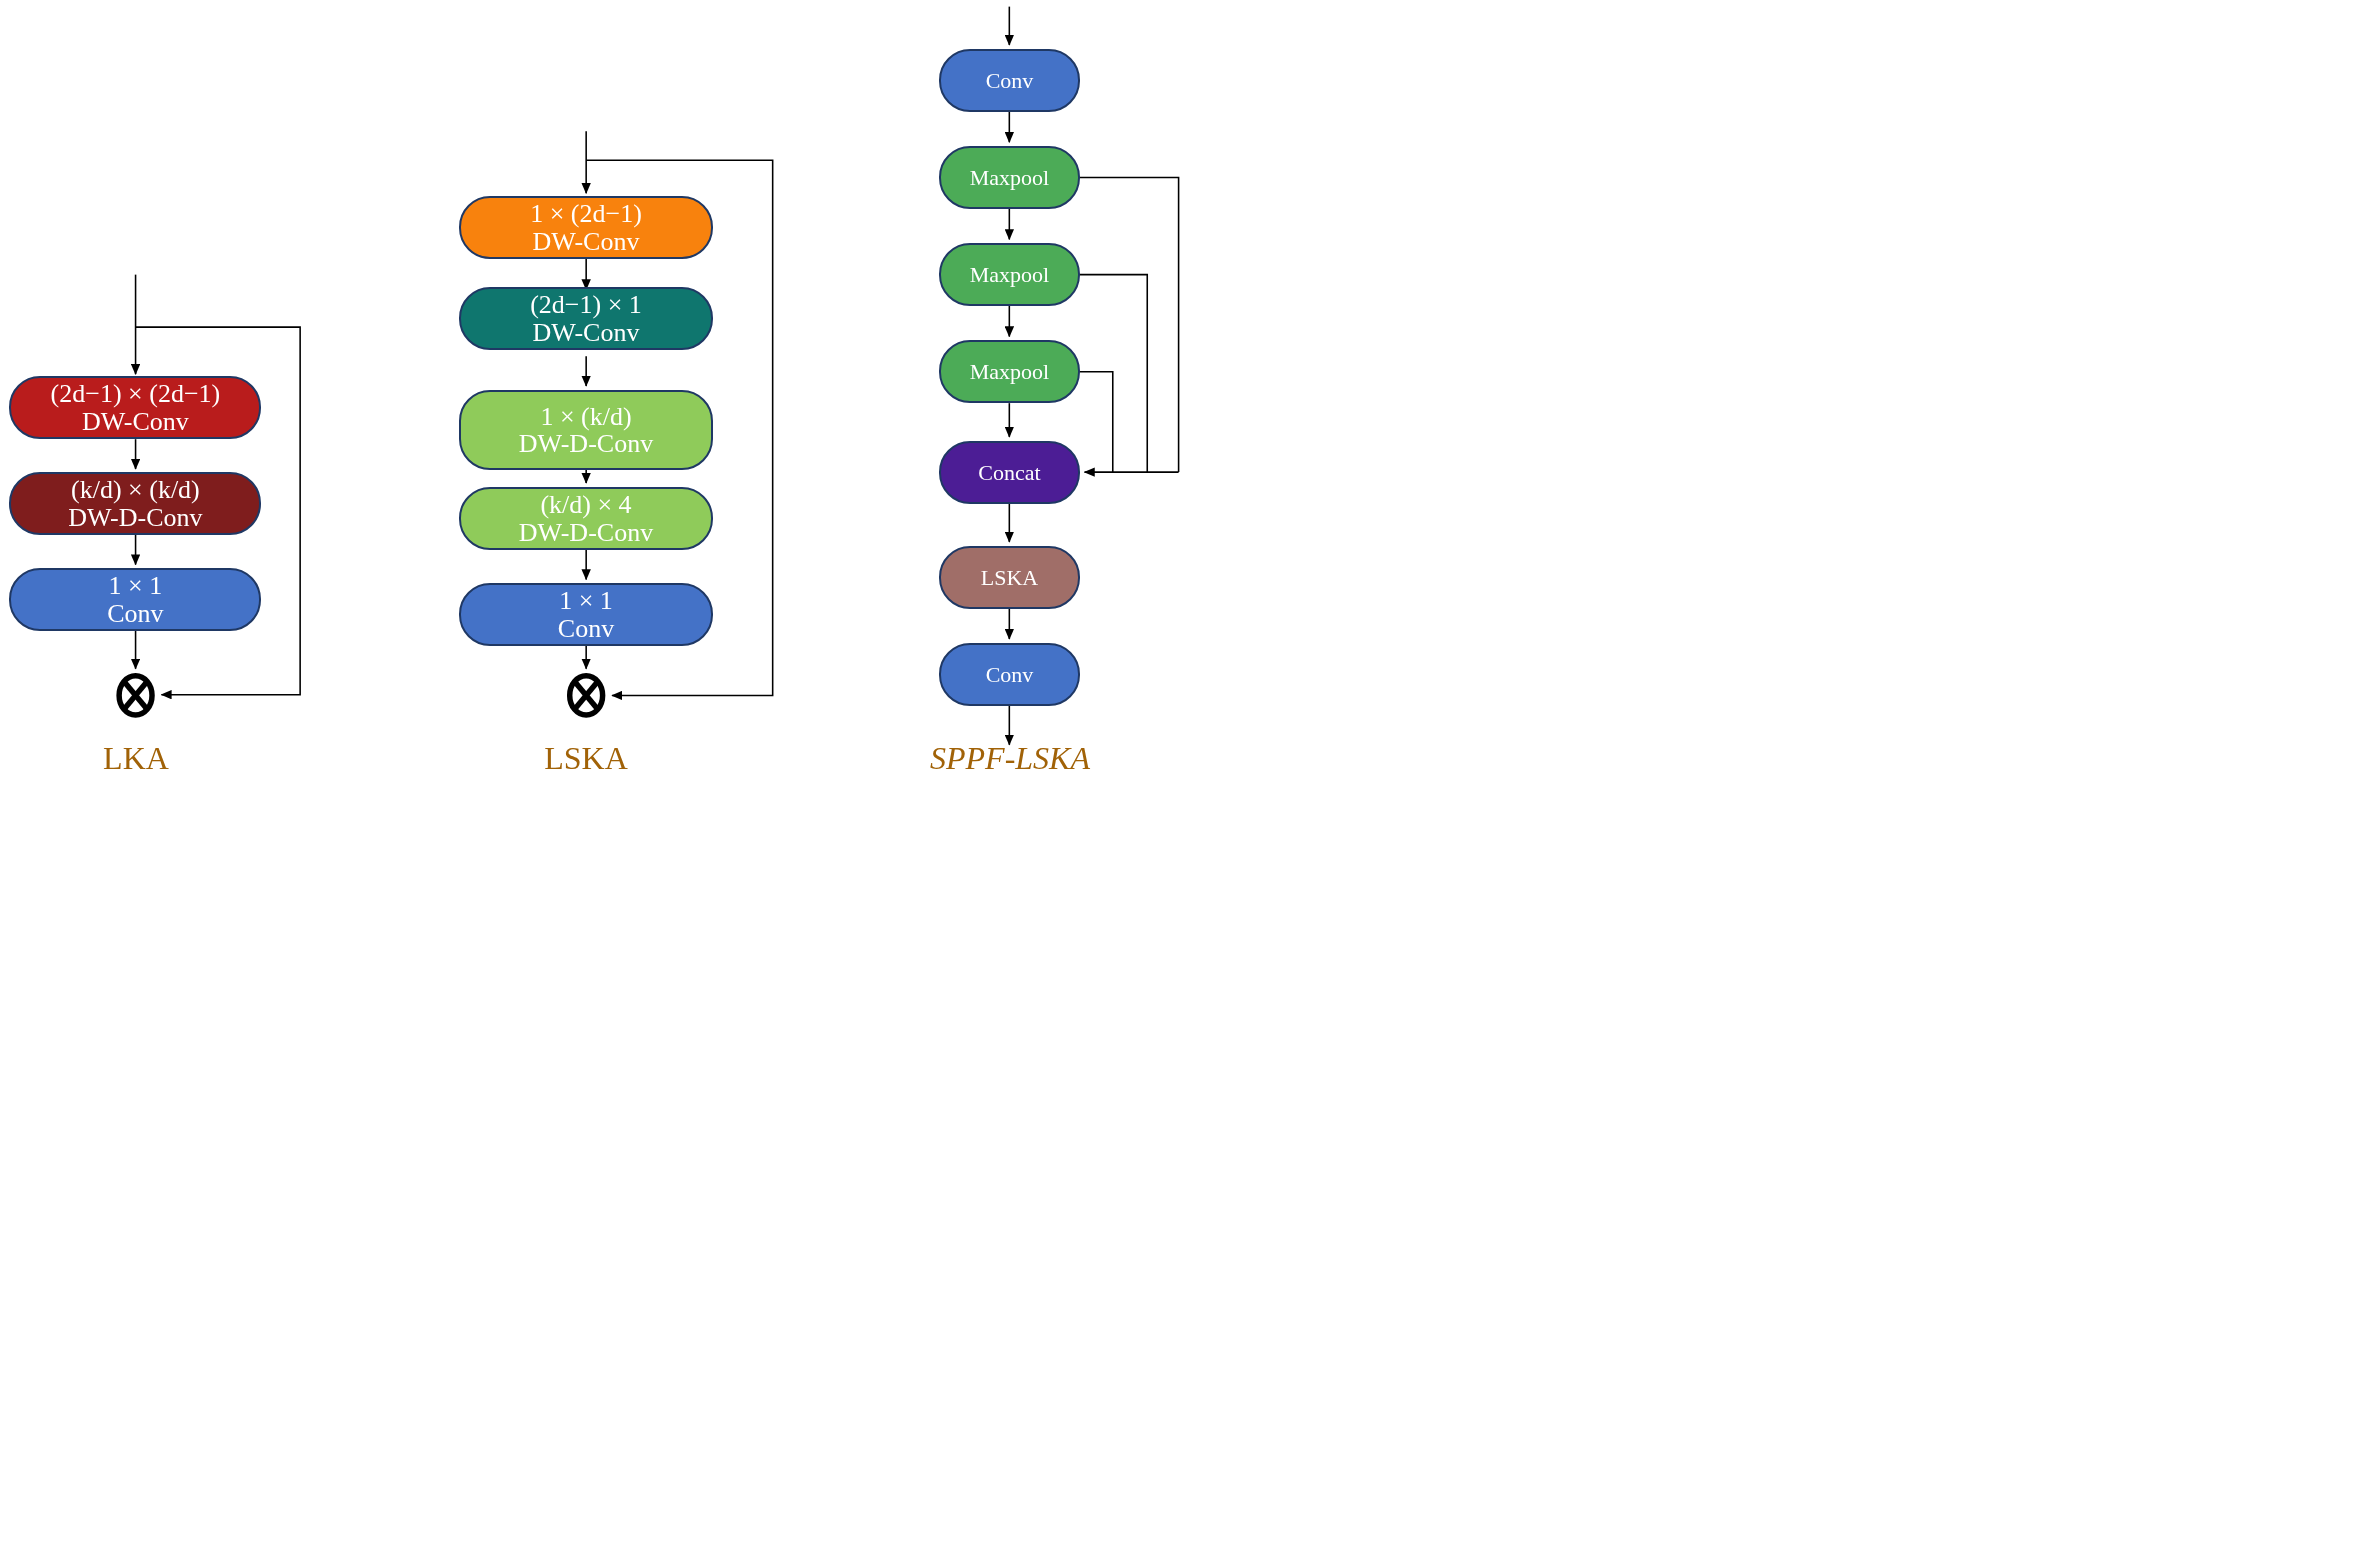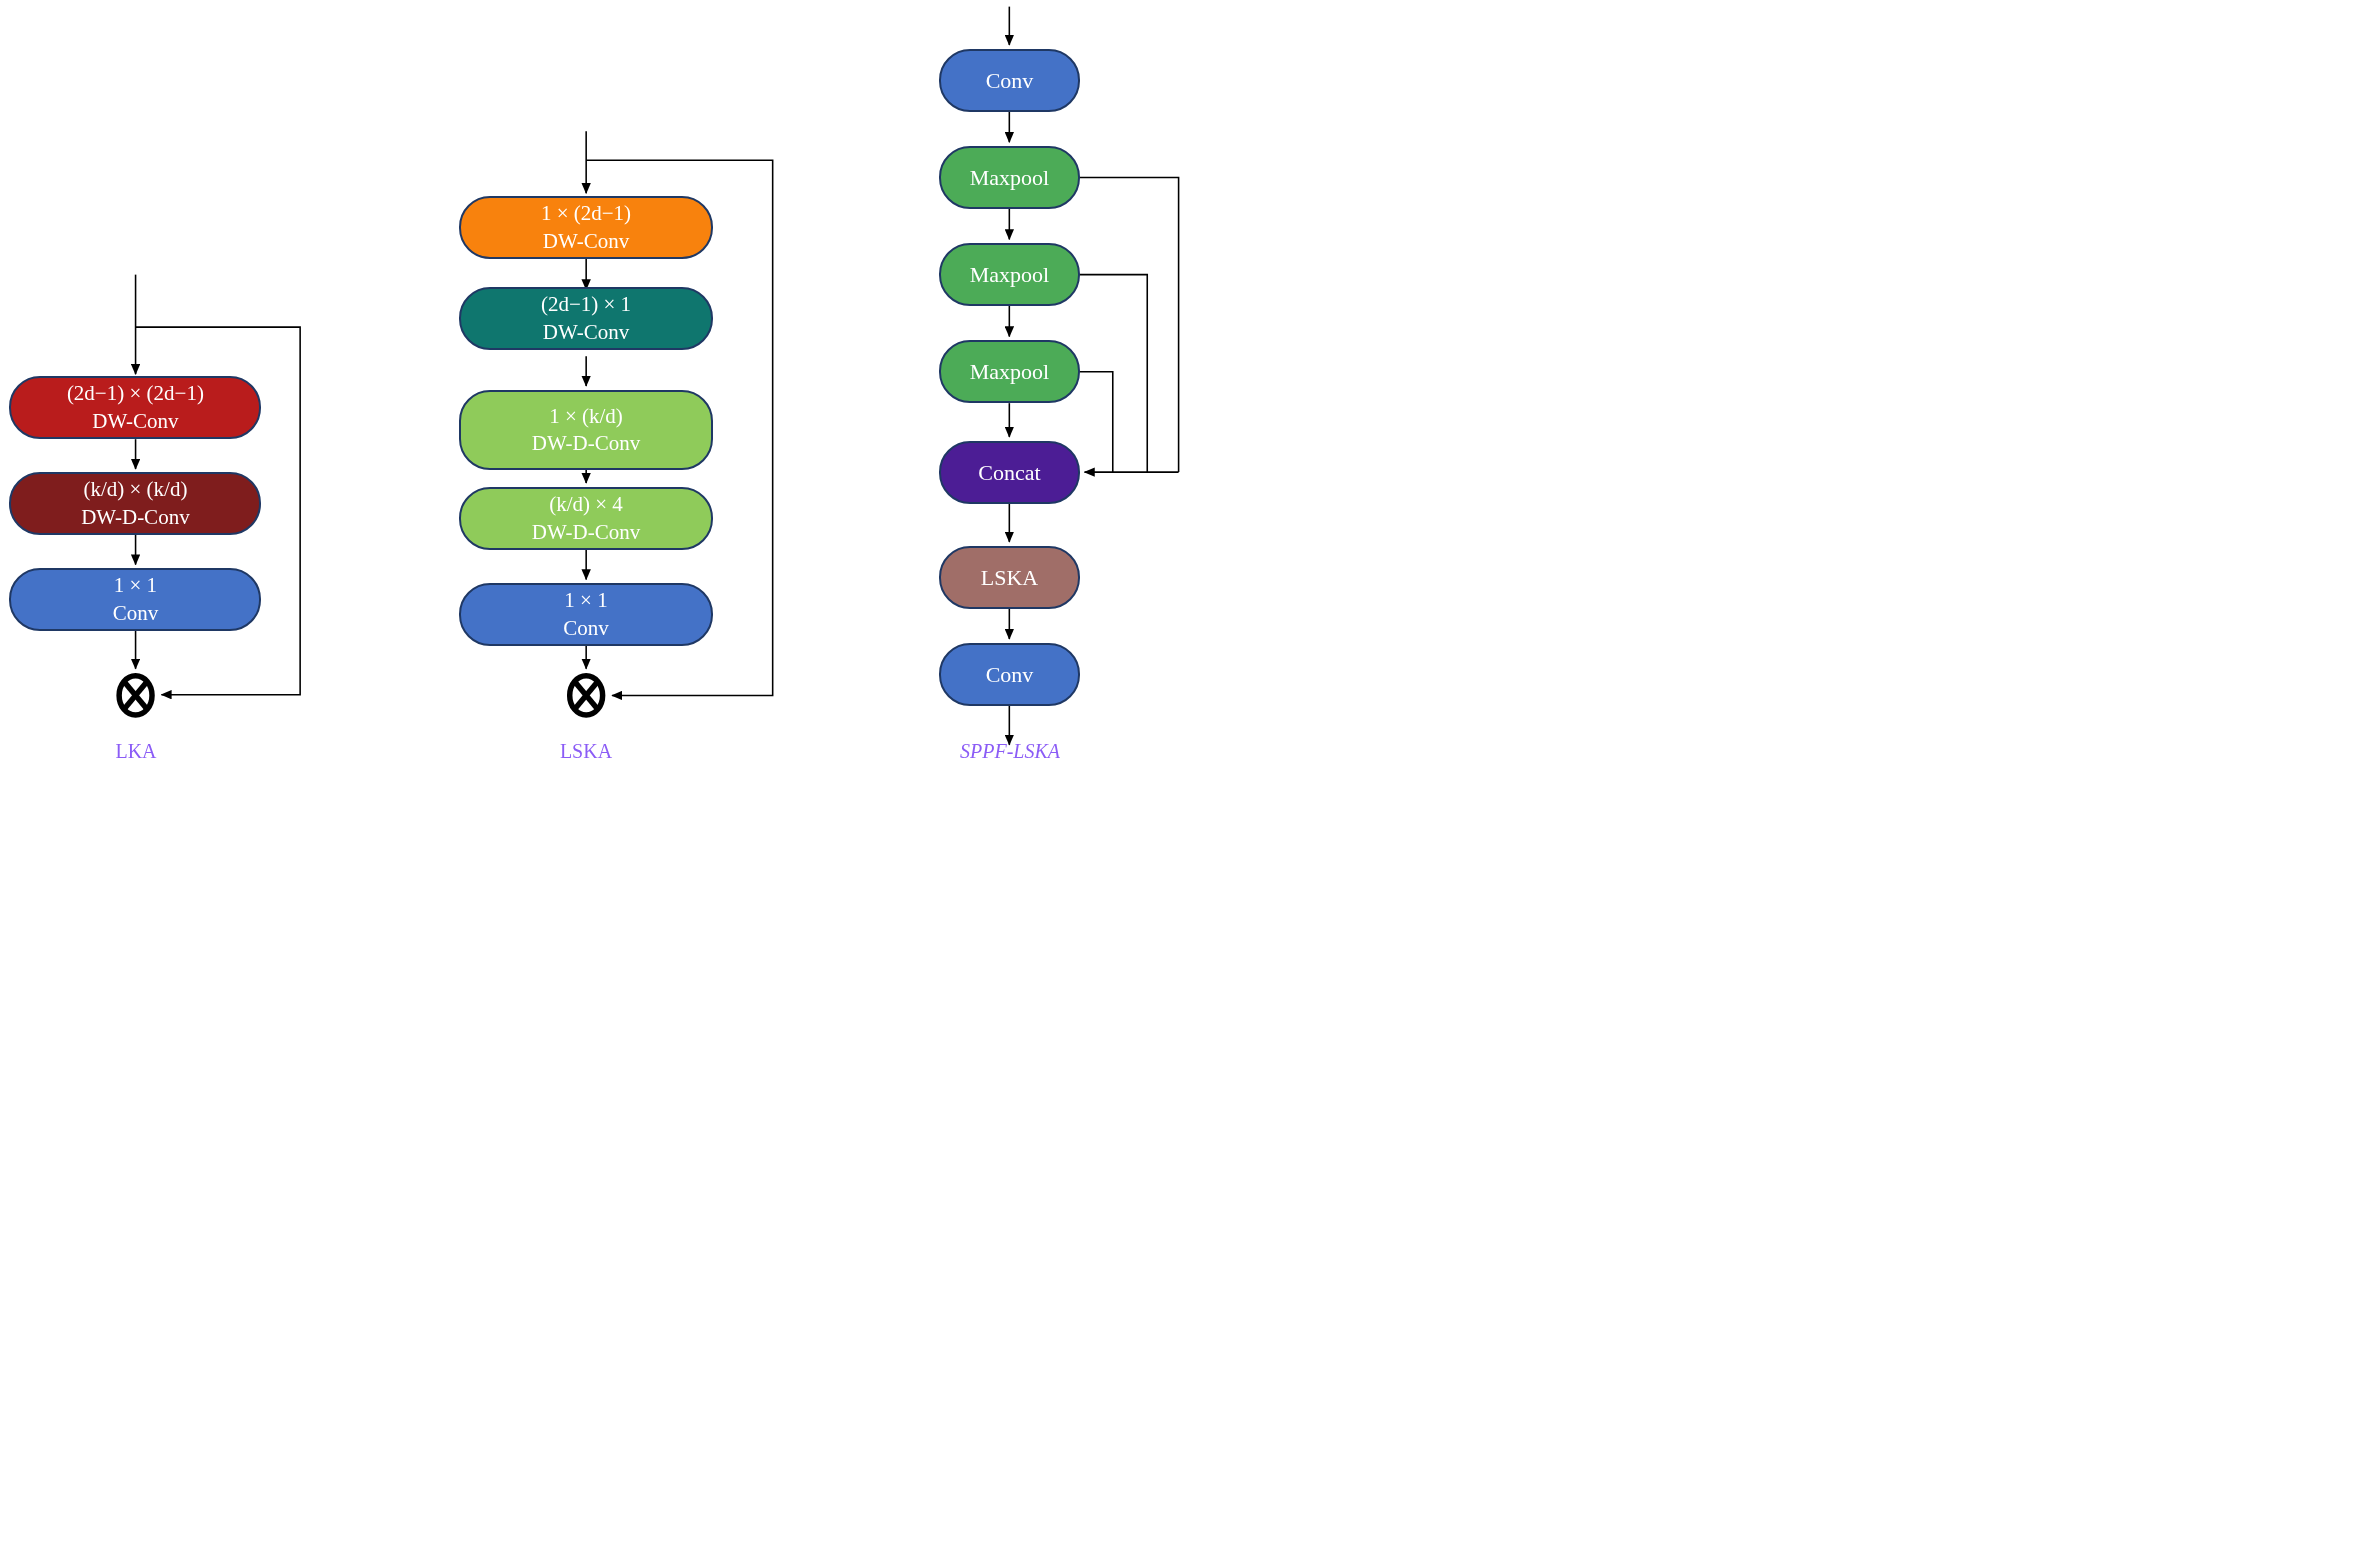--- a/index.html
+++ b/index.html
@@ -25,30 +25,30 @@
     position: absolute;
     box-sizing: border-box;
     border: 2.4px solid #1F3864;
     border-radius: 31px;
     color: #ffffff;
     display: flex;
     flex-direction: column;
     align-items: center;
     justify-content: center;
     text-align: center;
-    font-size: 21px;
+    font-size: 26px;
     line-height: 27.4px;
   }
   .box.single { font-size: 22px; }
   .col-label {
     position: absolute;
     top: 740px;
     transform: translateX(-50%);
-    color: #8b5cf6;
-    font-size: 20px;
+    color: #a16207;
+    font-size: 32px;
     white-space: nowrap;
   }
   .wire { stroke: #000000; stroke-width: 2; fill: none; }
   .otimes { stroke: #000000; stroke-width: 7; fill: none; }
 </style>
 </head>
 <body>
 
 <div id="fig">
 

